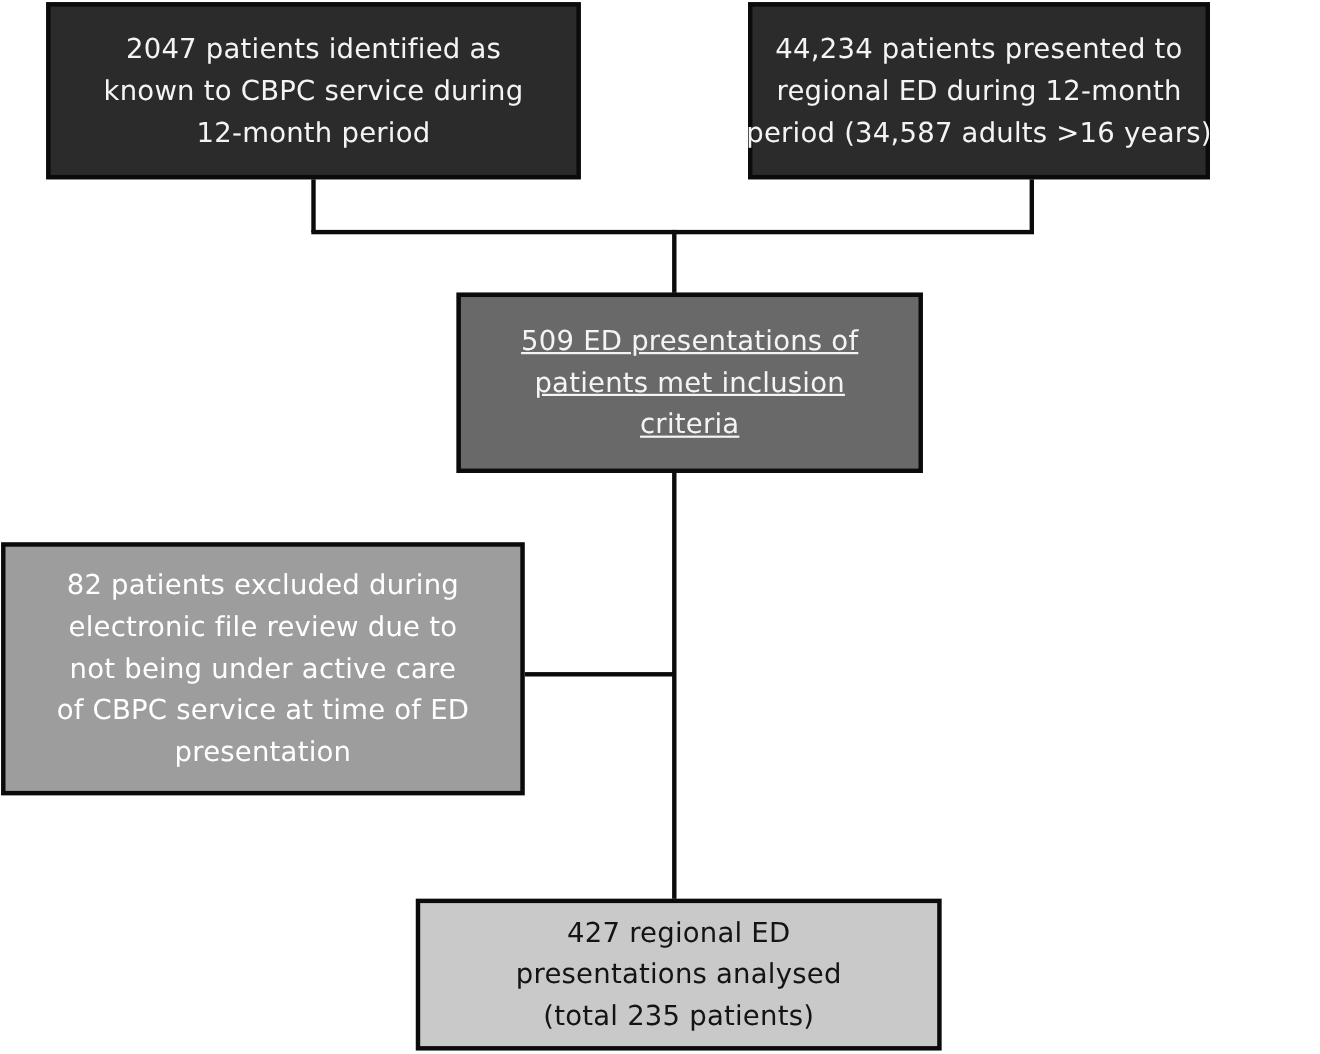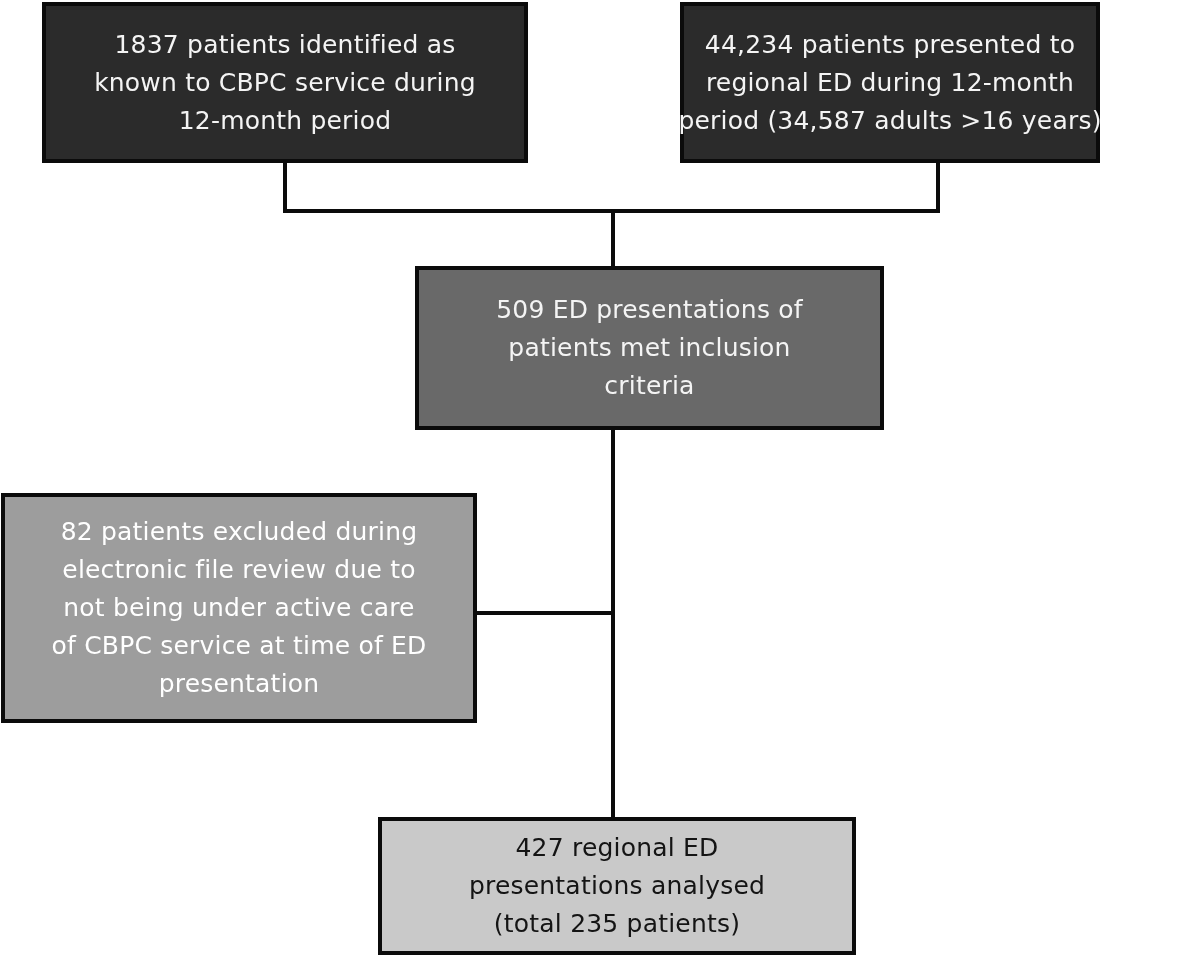--- a/index.html
+++ b/index.html
@@ -26,21 +26,21 @@
   }
   .box-text {
     white-space: pre;
     font-size: 25px;
     line-height: 38px;
     letter-spacing: 0.2px;
   }
   
   .box-top-left   { left: 42px;  top: 2px;   width: 486px; height: 161px; background: #2b2b2b; color: #f4f4f4; }
   .box-top-right  { left: 680px; top: 2px;   width: 420px; height: 161px; background: #2b2b2b; color: #f4f4f4; }
-  .box-middle     { left: 415px; top: 266px; width: 469px; height: 164px; background: #696969; color: #f4f4f4; }
+  .box-middle     { left: 415px; top: 266px; width: 424px; height: 164px; background: #696969; color: #f4f4f4; text-decoration: underline; }
   .box-excluded   { left: 1px;   top: 493px; width: 476px; height: 230px; background: #9d9d9d; color: #ffffff; }
   .box-bottom     { left: 378px; top: 817px; width: 478px; height: 138px; background: #c9c9c9; color: #141414; }
   
   .line {
     position: absolute;
     background: #0b0b0b;
   }
   .line-v-from-left   { left: 283px; top: 163px; width: 4px;   height: 48px; }
   .line-v-from-right  { left: 936px; top: 163px; width: 4px;   height: 48px; }
   .line-h-join-top    { left: 283px; top: 209px; width: 657px; height: 4px; }
@@ -54,21 +54,21 @@
 <div class="figure">
 
   <div class="line line-v-from-left"></div>
   <div class="line line-v-from-right"></div>
   <div class="line line-h-join-top"></div>
   <div class="line line-v-to-middle"></div>
   <div class="line line-v-middle-down"></div>
   <div class="line line-h-excluded"></div>
 
   <div class="box box-top-left">
-    <div class="box-text">1837 patients identified as
+    <div class="box-text">2047 patients identified as
 known to CBPC service during
 12-month period</div>
   </div>
 
   <div class="box box-top-right">
     <div class="box-text">44,234 patients presented to
 regional ED during 12-month
 period (34,587 adults &gt;16 years)</div>
   </div>
 

